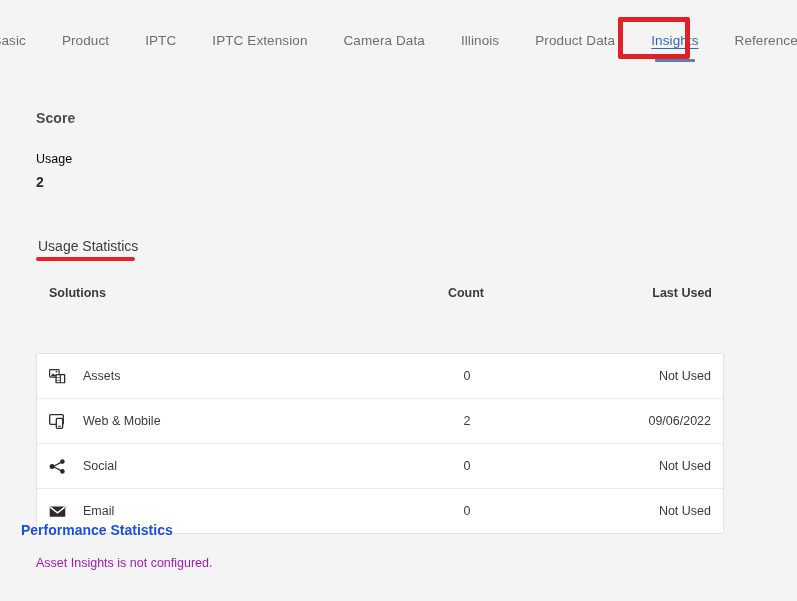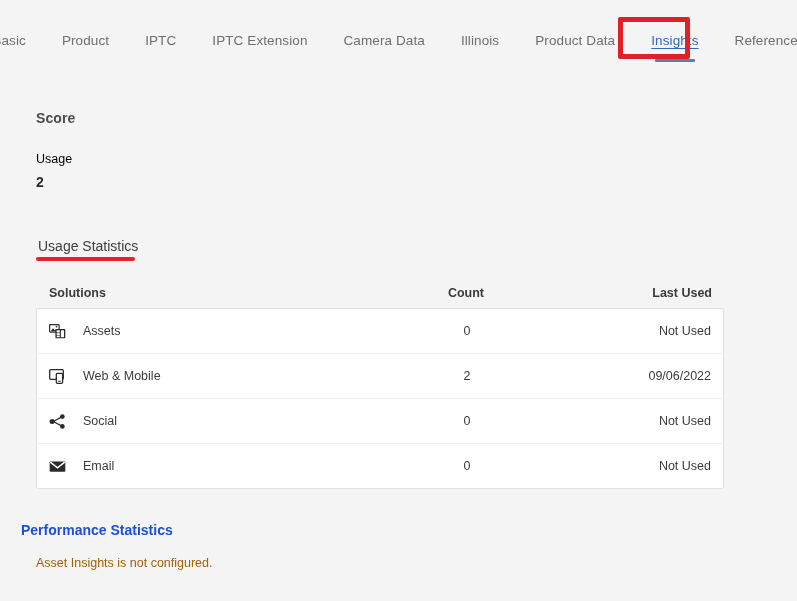--- a/index.html
+++ b/index.html
@@ -138,20 +138,21 @@
   }
   .col-solutions { width: 330px; padding-left: 13px; box-sizing: border-box; }
   .col-count { width: 200px; text-align: center; }
   .col-last  { flex: 1; text-align: right; padding-right: 12px; box-sizing: border-box; }
 
   .table-body {
     background: #ffffff;
     border: 1px solid #e2e2e2;
     border-radius: 2px;
     overflow: hidden;
+    margin-top: 45px;
   }
   .table-row {
     display: flex;
     align-items: center;
     height: 44px;
     border-bottom: 1px solid #ececec;
     font-size: 12.5px;
     color: #3b3b3b;
   }
   .table-row:last-child { border-bottom: none; }
@@ -184,21 +185,21 @@
     top: 452px;
     font-size: 14px;
     font-weight: bold;
     color: #1d4ed8;
   }
   #perf-text {
     position: absolute;
     left: 36px;
     top: 486px;
     font-size: 12.5px;
-    color: #a16207;
+    color: #a21caf;
     text-align: right;
   }
 </style>
 </head>
 <body>
 
 <div class="tabbar">
   <div class="tab">
     <span>Basic</span>
   </div>

